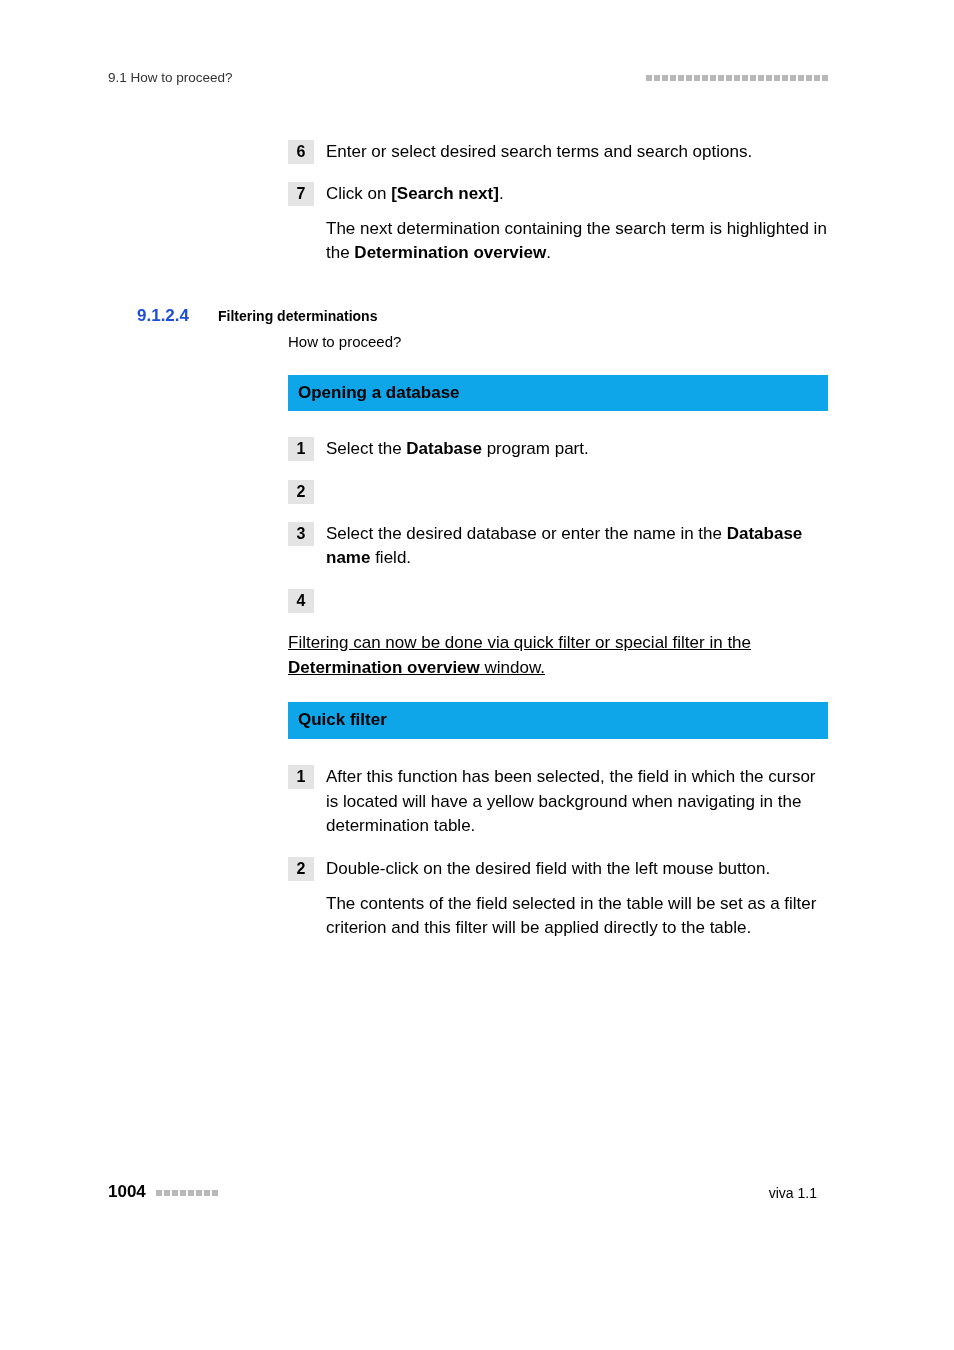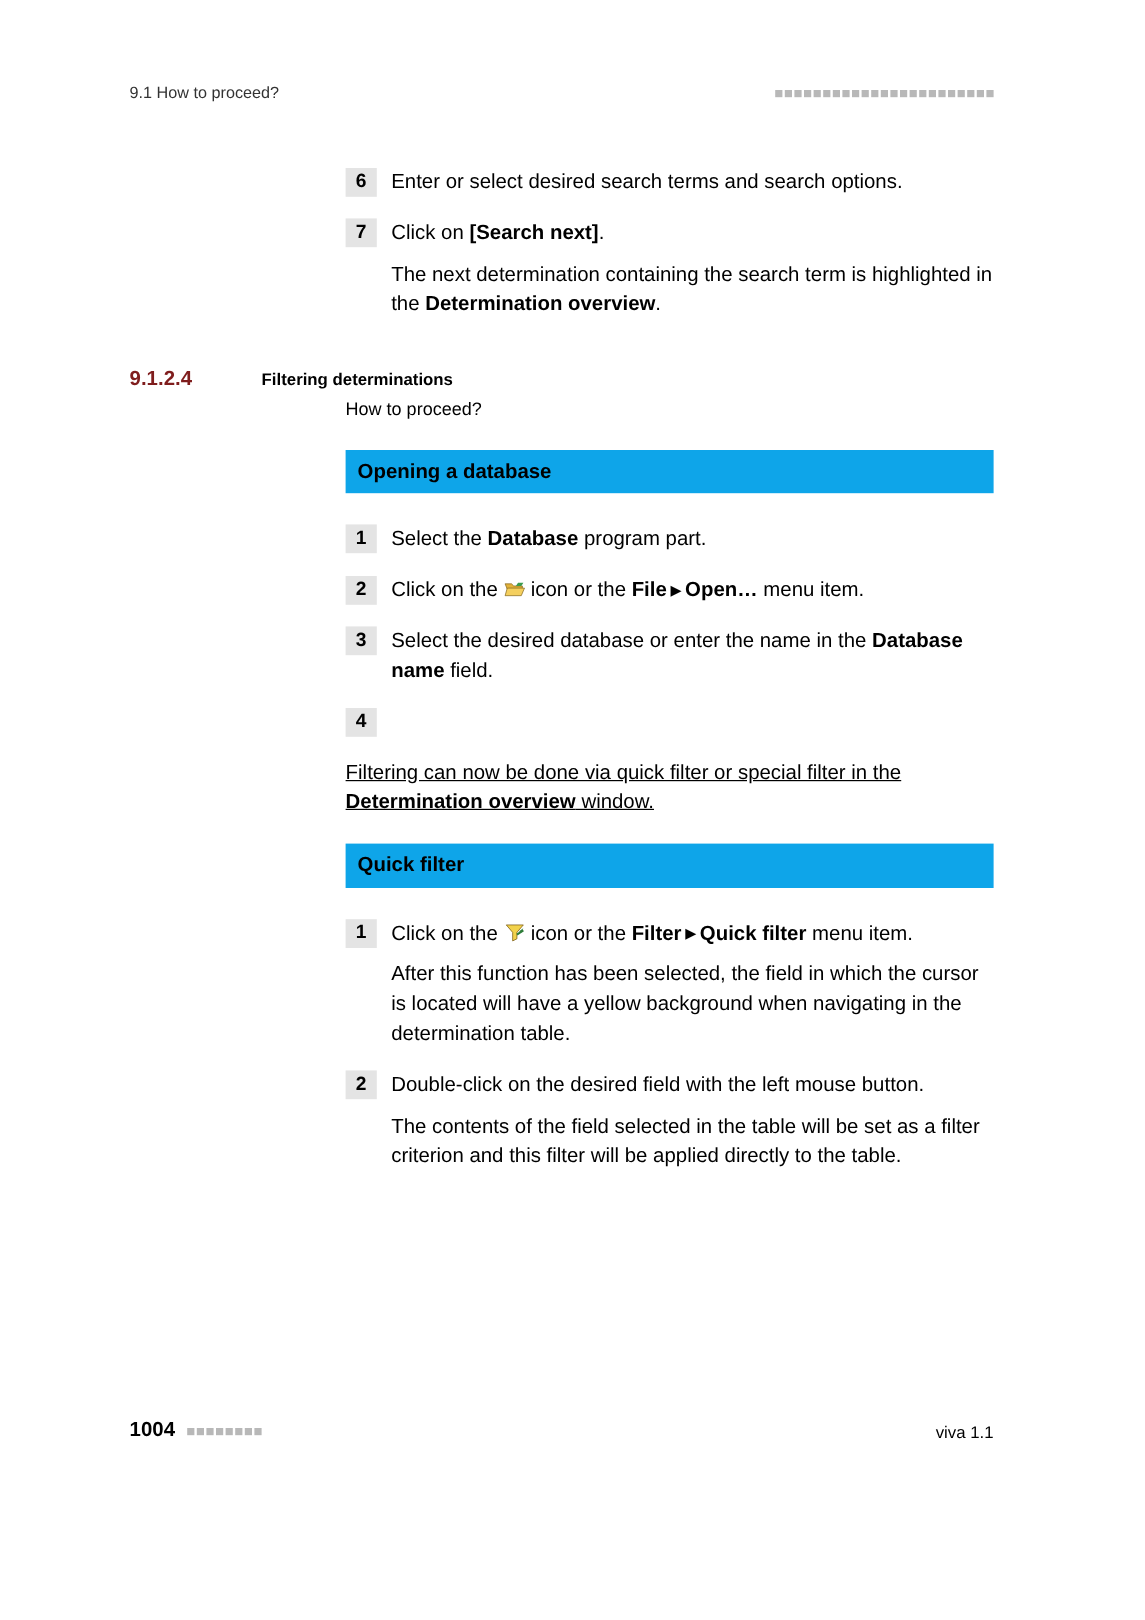--- a/index.html
+++ b/index.html
@@ -67,21 +67,22 @@
   .section-row {
     display: flex;
     align-items: baseline;
     margin-top: 38px;
     margin-bottom: 2px;
   }
   .section-num {
     width: 110px;
     font-weight: 700;
     font-size: 17px;
-    color: #7f1d1d;
+    color: #1d4ed8;
+    text-align: center;
   }
   .section-title {
     font-weight: 700;
     font-size: 14px;
   }
   .section-sub {
     margin-left: 180px;
     font-size: 15px;
     margin-bottom: 22px;
   }
@@ -106,21 +107,21 @@
   .icon-open, .icon-filter {
     width: 18px;
     height: 16px;
     display: inline-block;
     vertical-align: -2px;
   }
   .footer {
     position: absolute;
     bottom: 145px;
     left: 108px;
-    right: 108px;
+    right: 119px;
     display: flex;
     justify-content: space-between;
     align-items: center;
     font-size: 14px;
   }
   .footer-left {
     display: flex;
     align-items: center;
     gap: 10px;
   }
@@ -200,25 +201,20 @@
     <div>
         <div class="step">
           <div class="step-num">1</div>
           <div class="step-body">
             <p>Select the <strong>Database</strong> program part.</p>
           </div>
         </div>
         <div class="step">
           <div class="step-num">2</div>
           <div class="step-body">
-            <p>Click on the <svg class="icon-open" viewBox="0 0 20 16">
-                <path d="M1 3 h6 l2 2 h8 v3 H3 z" fill="#e2b23a" stroke="#7a5a12" stroke-width="0.6"></path>
-                <path d="M3 7 h16 l-3 7 H1 z" fill="#f4cf5e" stroke="#7a5a12" stroke-width="0.6"></path>
-                <path d="M13 2 l5 0 l-2 3 l-5 0 z" fill="#3d9b4f"></path>
-              </svg> icon or the <strong>File</strong><span class="menu-sep">▶</span><strong>Open…</strong> menu item.</p>
           </div>
         </div>
         <div class="step">
           <div class="step-num">3</div>
           <div class="step-body">
             <p>Select the desired database or enter the name in the <strong>Database name</strong> field.</p>
           </div>
         </div>
         <div class="step">
           <div class="step-num">4</div>
@@ -231,25 +227,20 @@
   <div class="content">
     <p class="para">Filtering can now be done via quick filter or special filter in the <strong>Determination overview</strong> window.</p>
   </div>
 
   <div class="content">
     <div class="procedure-title">Quick filter</div>
     <div>
         <div class="step">
           <div class="step-num">1</div>
           <div class="step-body">
-            <p>Click on the <svg class="icon-filter" viewBox="0 0 20 18">
-                <path d="M2 2 h16 l-6 7 v6 l-4 2 v-8 z" fill="#f2d24b" stroke="#7a5a12" stroke-width="0.7"></path>
-                <path d="M12 11 l6 -4" stroke="#2f7d3a" stroke-width="2" fill="none"></path>
-                <path d="M18 5 l-2 4 l-2 -1 z" fill="#2f7d3a"></path>
-              </svg> icon or the <strong>Filter</strong><span class="menu-sep">▶</span><strong>Quick filter</strong> menu item.</p>
             <p>After this function has been selected, the field in which the cursor is located will have a yellow background when navigating in the determination table.</p>
           </div>
         </div>
         <div class="step">
           <div class="step-num">2</div>
           <div class="step-body">
             <p>Double-click on the desired field with the left mouse button.</p>
             <p>The contents of the field selected in the table will be set as a filter criterion and this filter will be applied directly to the table.</p>
           </div>
         </div>

